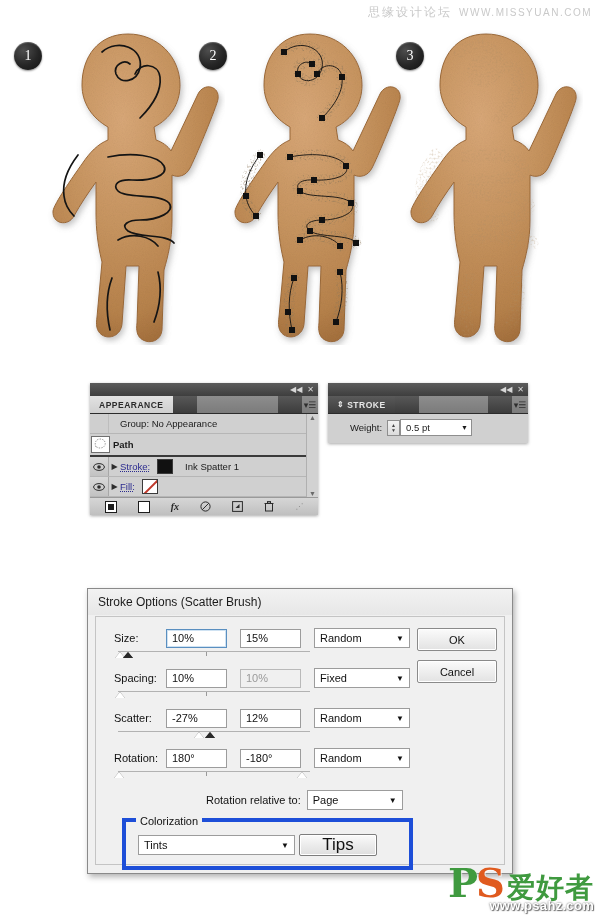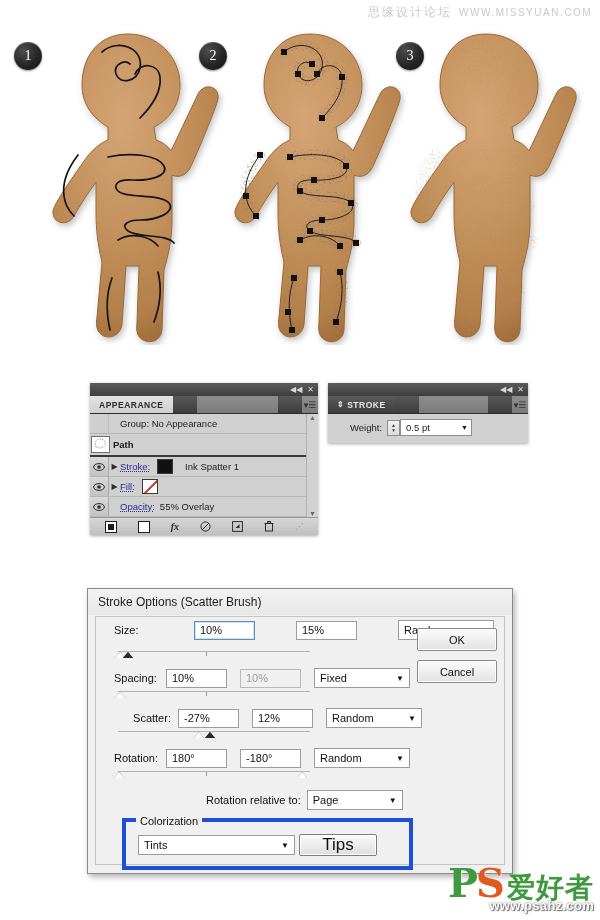--- a/index.html
+++ b/index.html
@@ -547,31 +547,20 @@
           <svg width="12" height="8" viewBox="0 0 12 8">
             <ellipse cx="6" cy="4" rx="5.4" ry="3.4" fill="none" stroke="#2b2b2b" stroke-width="1"></ellipse>
             <circle cx="6" cy="4" r="1.8" fill="#2b2b2b"></circle>
           </svg>
         </div>
         <span class="ap-tri">▶</span>
         <span class="ap-label">Fill:</span>
         <span class="ap-swatch none"></span>
       </div>
 
-      <div class="ap-row">
-        <div class="ap-eye">
-          <svg width="12" height="8" viewBox="0 0 12 8">
-            <ellipse cx="6" cy="4" rx="5.4" ry="3.4" fill="none" stroke="#2b2b2b" stroke-width="1"></ellipse>
-            <circle cx="6" cy="4" r="1.8" fill="#2b2b2b"></circle>
-          </svg>
-        </div>
-        <span class="ap-tri"></span>
-        <span class="ap-label">Opacity:</span>
-        <span class="ap-value" style="margin-left:5px;">55% Overlay</span>
-      </div>
     </div>
   </div>
 
   <div class="ap-footer">
     <span class="ftr-ic">
         <span class="ftr-sq filled"></span>
       </span>
     <span class="ftr-ic">
         <span class="ftr-sq"></span>
       </span>
@@ -627,21 +616,21 @@
   </div>
 </div>
 
 <div class="dialog" style="left:87px; top:588px; width:424px; height:284px;">
   <div class="dlg-title">
     <span>Stroke Options (Scatter Brush)</span>
   </div>
   <div class="dlg-inner">
     <div class="dlg-body">
 
-      <div class="fld-row" style="left:18px; top:3px;gap:28px;">
+      <div class="fld-row" style="left:18px; top:11px;">
         <span class="fld-label">Size:</span>
         <span class="txtbox focus">10%</span>
         <span class="txtbox gap">15%</span>
         <span class="dd">
           <span>Random</span>
           <span class="caret2">▼</span>
         </span>
       </div>
       <div class="slider" style="left:22px; top:33px; width:192px;">
         <div class="track"></div>
@@ -658,21 +647,21 @@
           <span>Fixed</span>
           <span class="caret2">▼</span>
         </span>
       </div>
       <div class="slider" style="left:22px; top:73px; width:192px;">
         <div class="track"></div>
         <div class="tick" style="left:88px;"></div>
         <div class="tri" style="left:-3px;"></div>
       </div>
 
-      <div class="fld-row" style="left:30px; top:91px;text-align:center;">
+      <div class="fld-row" style="left:18px; top:91px;">
         <span class="fld-label">Scatter:</span>
         <span class="txtbox">-27%</span>
         <span class="txtbox gap">12%</span>
         <span class="dd">
           <span>Random</span>
           <span class="caret2">▼</span>
         </span>
       </div>
       <div class="slider" style="left:22px; top:113px; width:192px;">
         <div class="track"></div>

